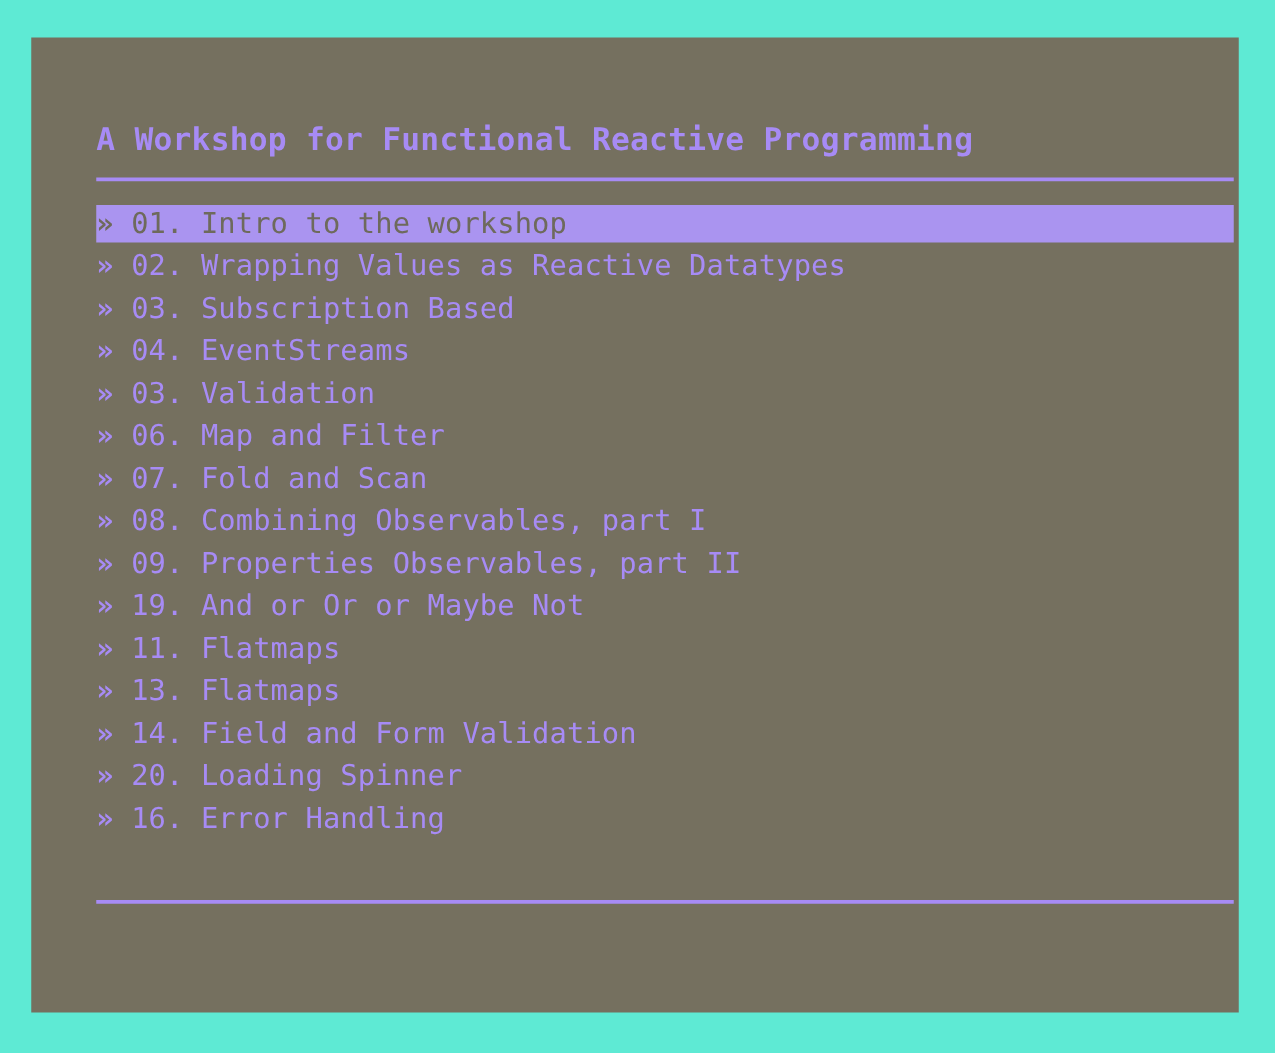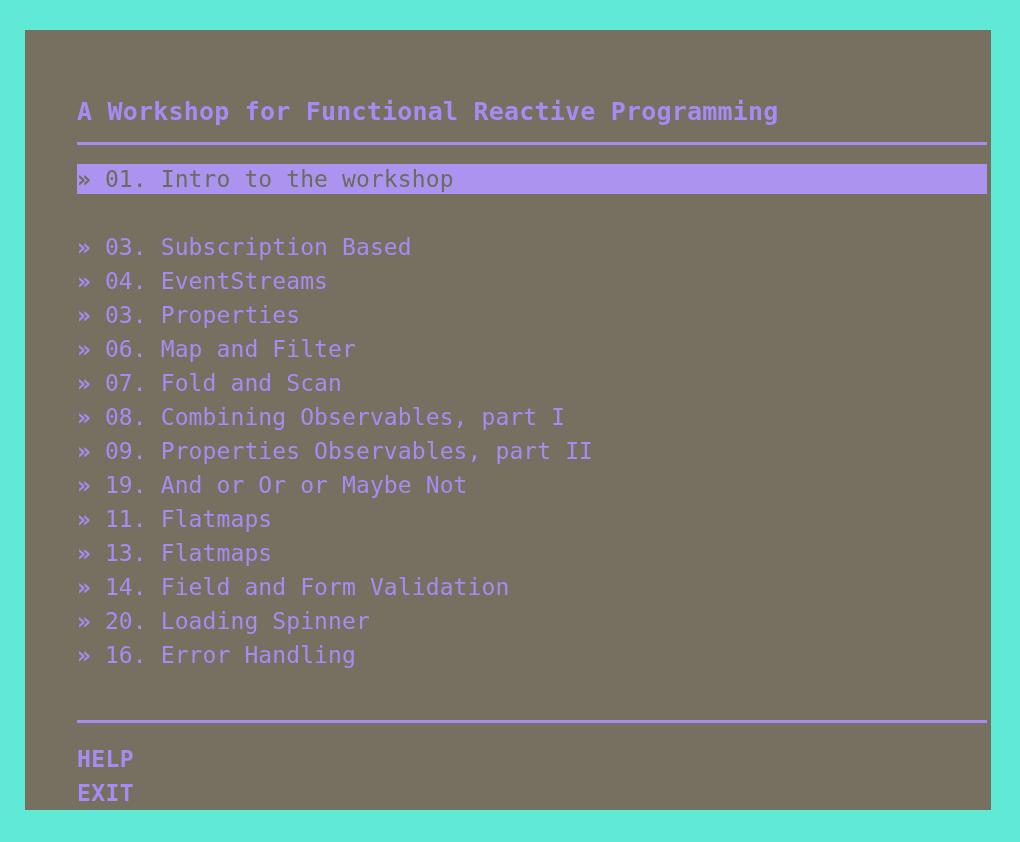--- a/index.html
+++ b/index.html
@@ -129,32 +129,33 @@
 
     <div class="rule" id="rule-top"></div>
 
     <div id="menu-list">
         <div class="menu-row selected">
           <div class="row-bg"></div>
           <div class="row-text"><span class="row-marker">»</span> <span class="row-num">01.</span> <span class="row-label">Intro to the workshop</span></div>
         </div>
         <div class="menu-row">
           <div class="row-bg"></div>
+          <div class="row-text"><span class="row-marker">»</span> <span class="row-num">02.</span> <span class="row-label">Wrapping Values as Reactive Datatypes</span></div>
         </div>
         <div class="menu-row">
           <div class="row-bg"></div>
           <div class="row-text"><span class="row-marker">»</span> <span class="row-num">03.</span> <span class="row-label">Subscription Based</span></div>
         </div>
         <div class="menu-row">
           <div class="row-bg"></div>
           <div class="row-text"><span class="row-marker">»</span> <span class="row-num">04.</span> <span class="row-label">EventStreams</span></div>
         </div>
         <div class="menu-row">
           <div class="row-bg"></div>
-          <div class="row-text"><span class="row-marker">»</span> <span class="row-num">03.</span> <span class="row-label">Properties</span></div>
+          <div class="row-text"><span class="row-marker">»</span> <span class="row-num">03.</span> <span class="row-label">Validation</span></div>
         </div>
         <div class="menu-row">
           <div class="row-bg"></div>
           <div class="row-text"><span class="row-marker">»</span> <span class="row-num">06.</span> <span class="row-label">Map and Filter</span></div>
         </div>
         <div class="menu-row">
           <div class="row-bg"></div>
           <div class="row-text"><span class="row-marker">»</span> <span class="row-num">07.</span> <span class="row-label">Fold and Scan</span></div>
         </div>
         <div class="menu-row">
@@ -186,19 +187,15 @@
           <div class="row-text"><span class="row-marker">»</span> <span class="row-num">20.</span> <span class="row-label">Loading Spinner</span></div>
         </div>
         <div class="menu-row">
           <div class="row-bg"></div>
           <div class="row-text"><span class="row-marker">»</span> <span class="row-num">16.</span> <span class="row-label">Error Handling</span></div>
         </div>
       </div>
 
     <div class="rule" id="rule-bottom"></div>
 
-    <div id="footer-actions">
-        <div class="footer-action">HELP</div>
-        <div class="footer-action">EXIT</div>
-      </div>
 
   </div>
 </div>
 
 </body></html>

